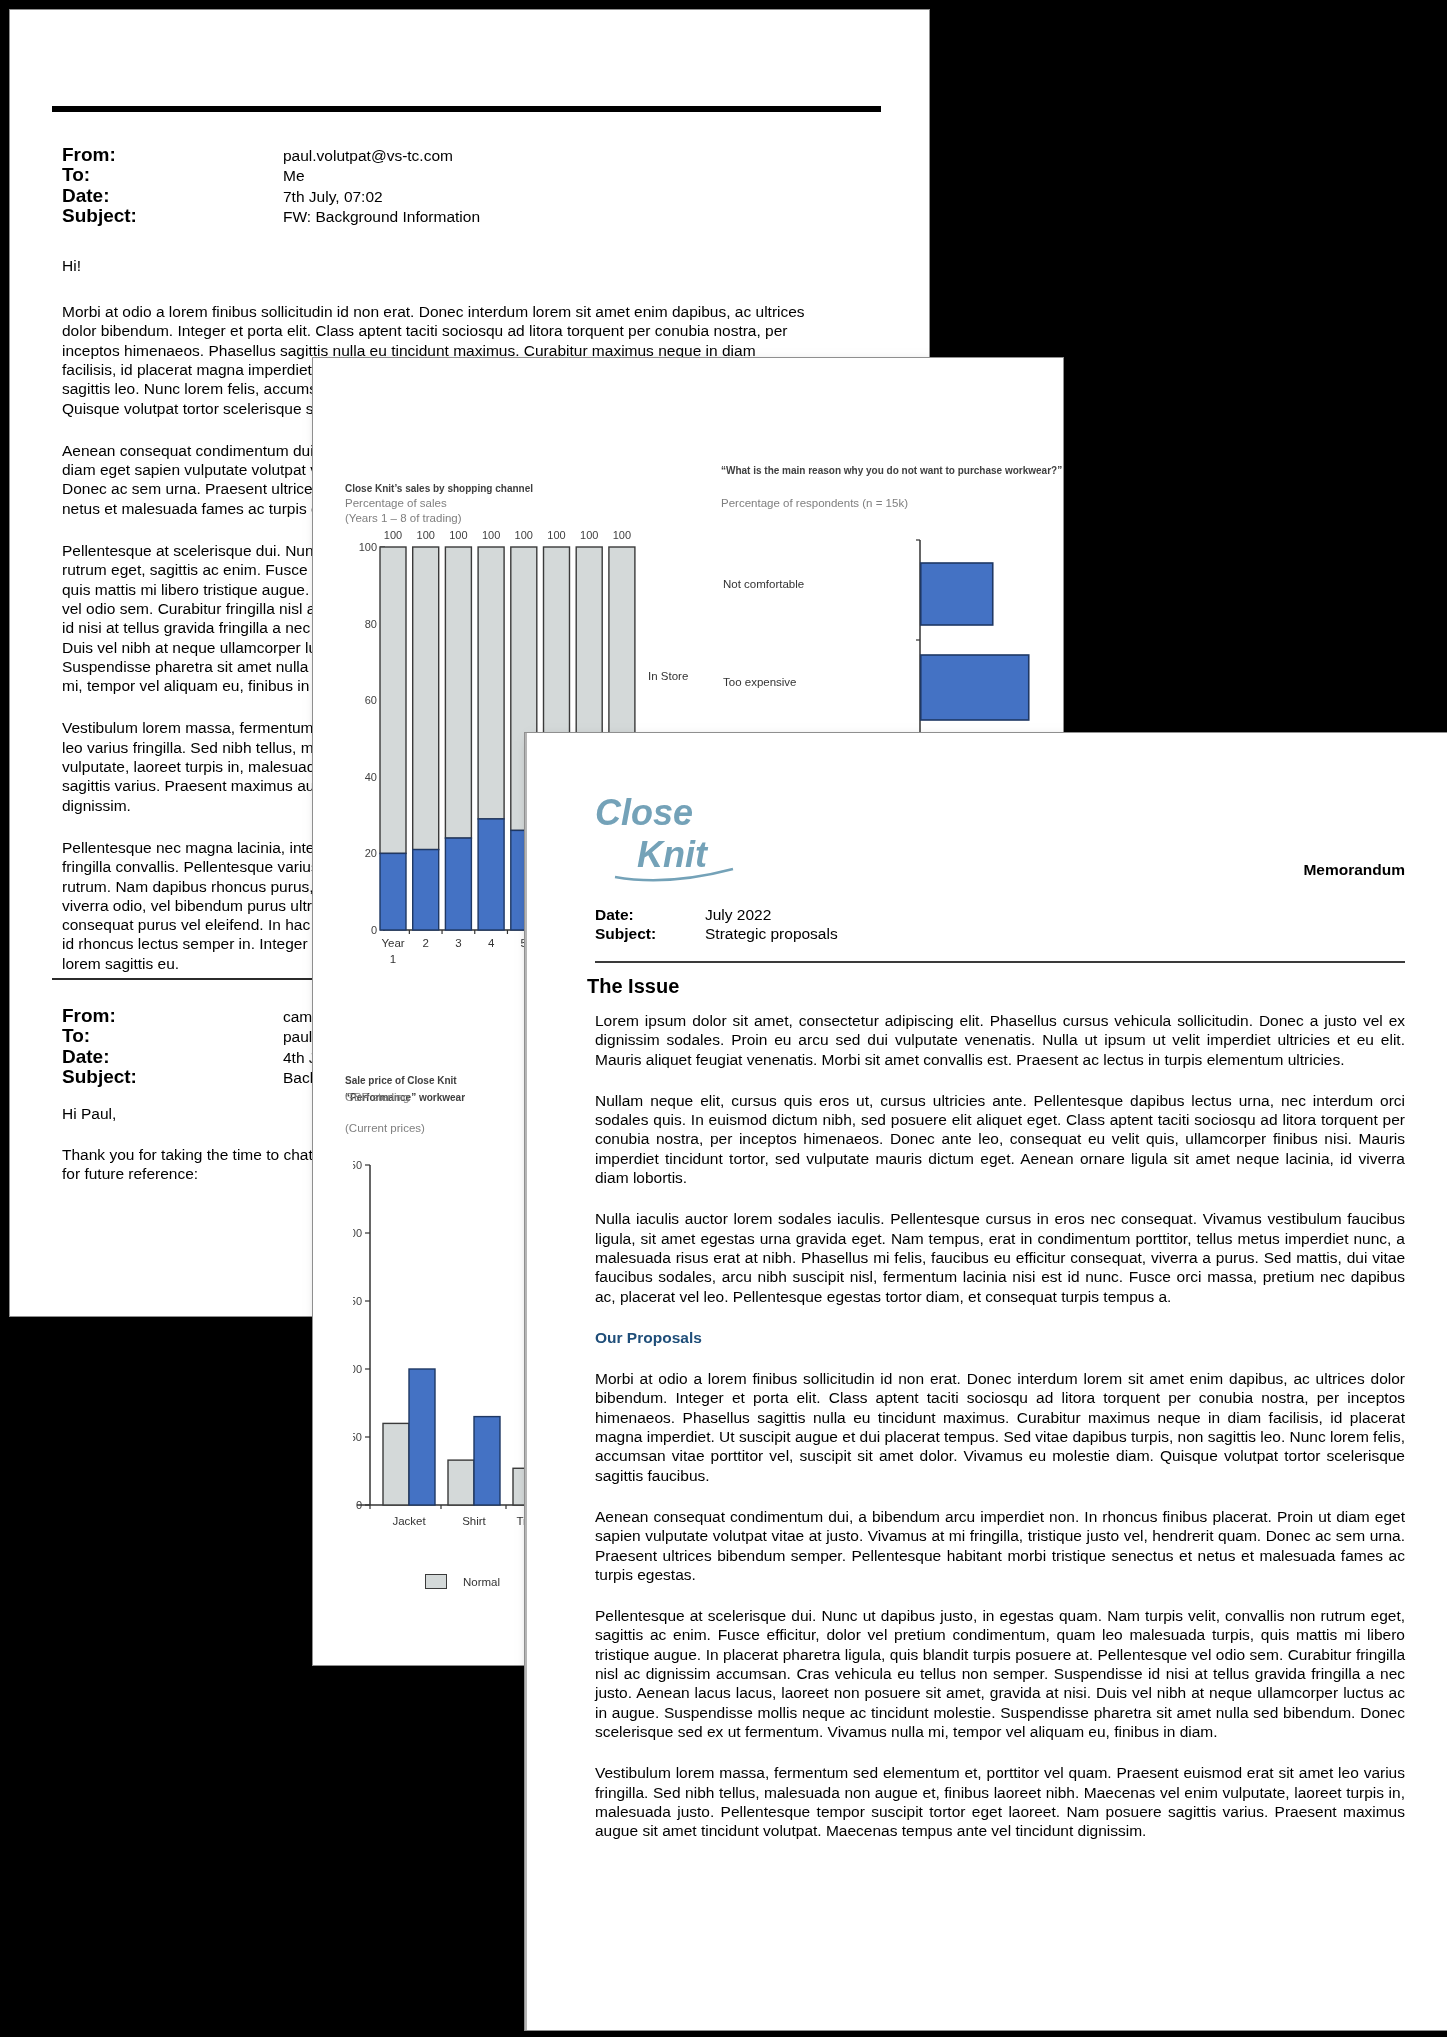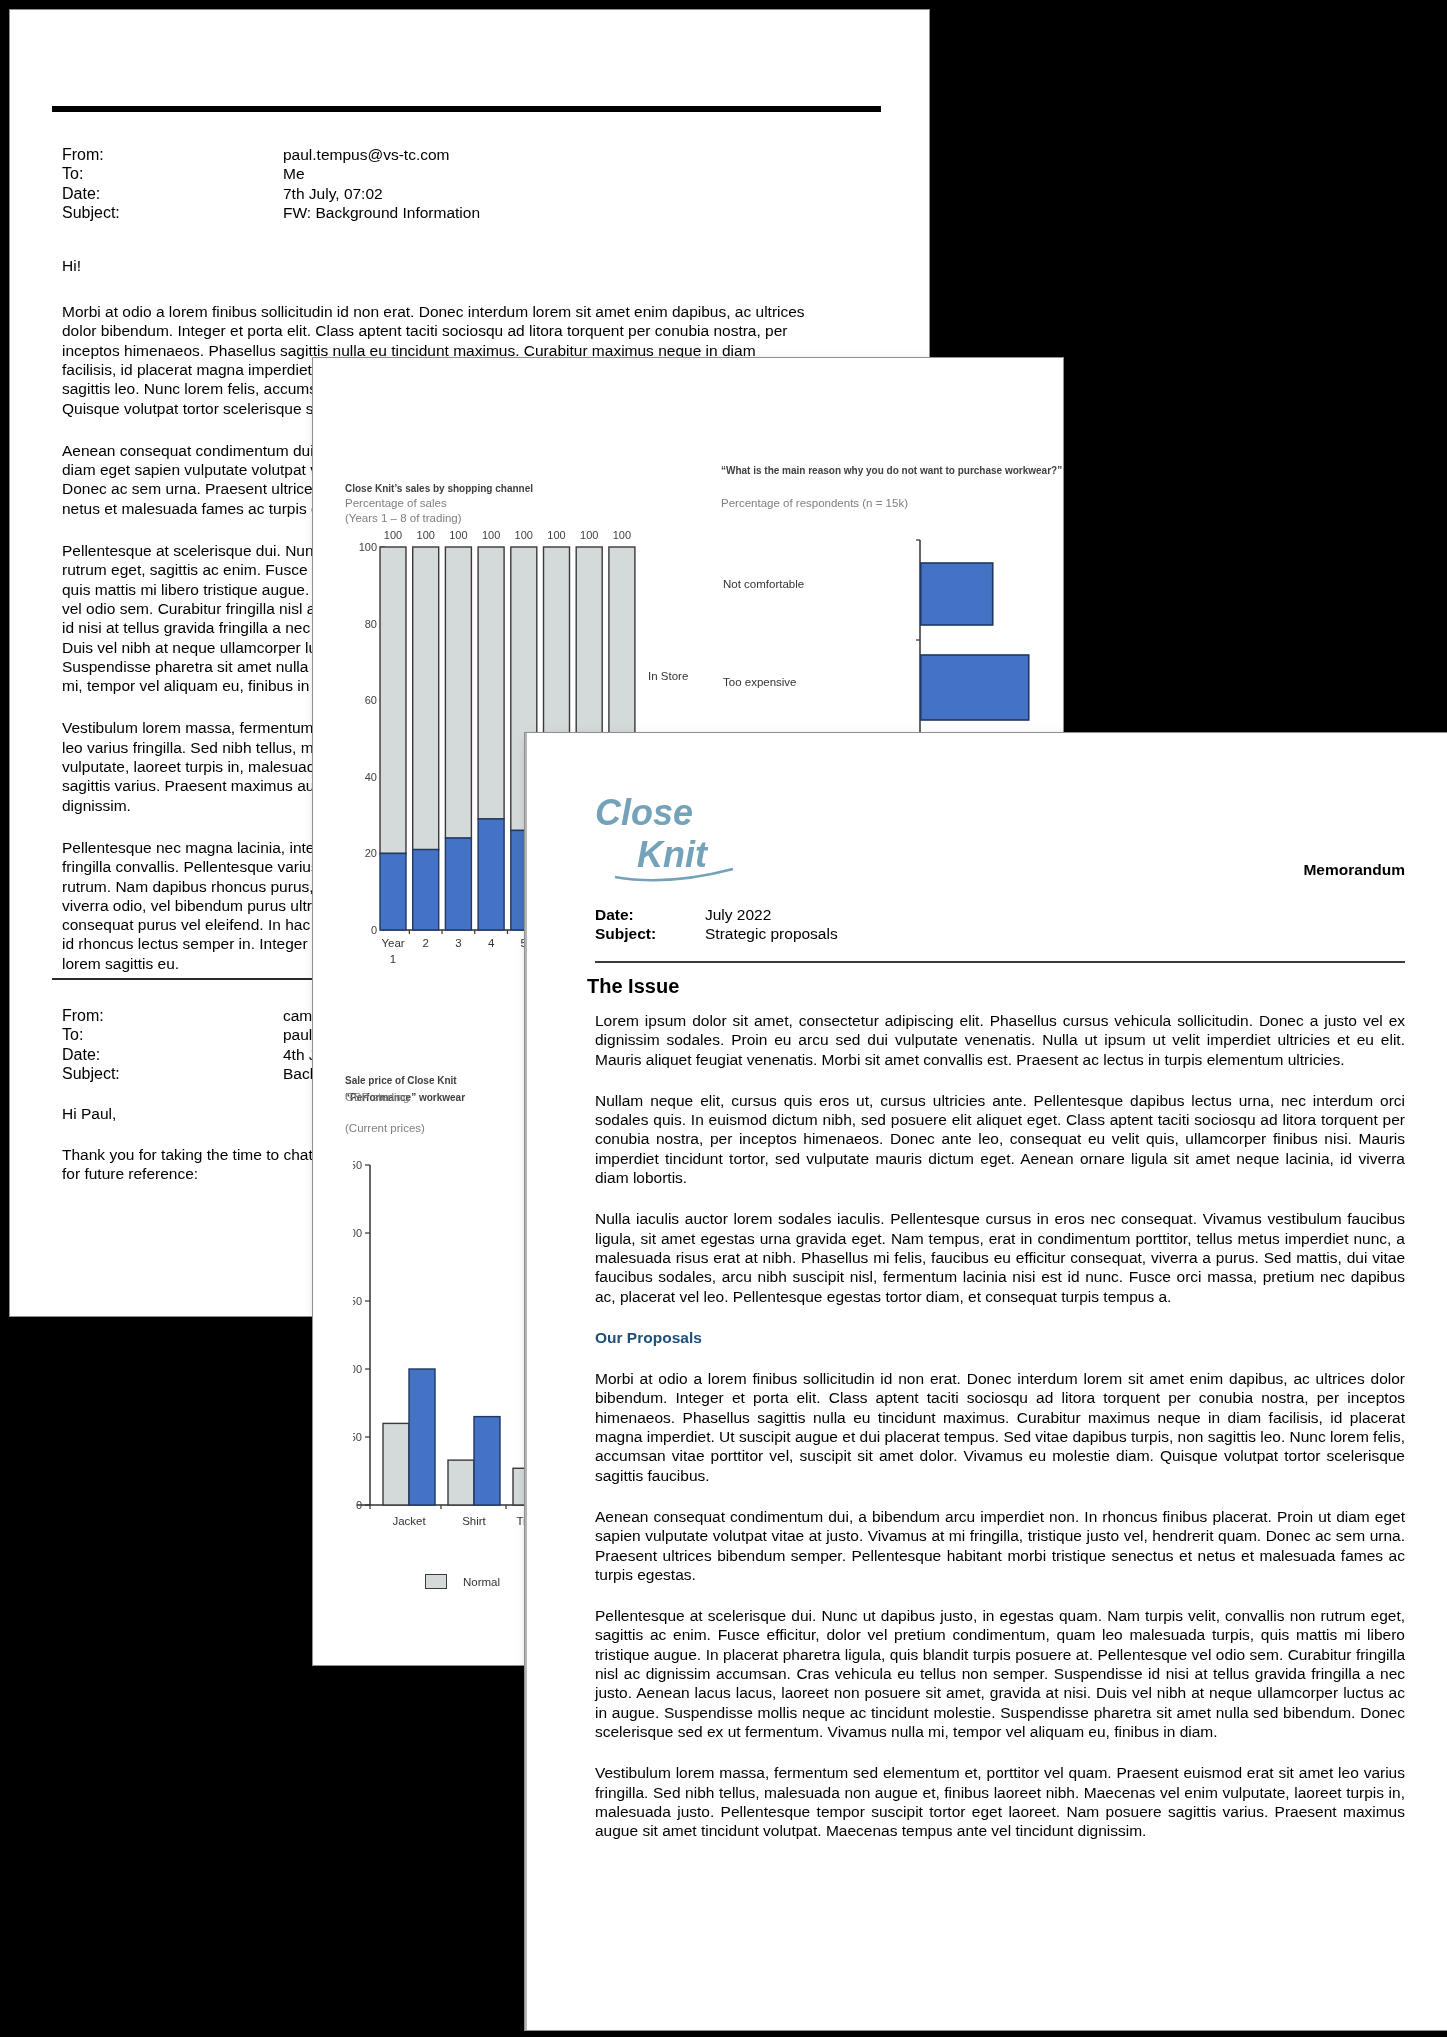--- a/index.html
+++ b/index.html
@@ -4,21 +4,21 @@
 <style>
   html,body{margin:0;padding:0;background:#000;}
   #canvas{position:relative;width:1447px;height:2037px;background:#000;overflow:hidden;
           font-family:"Liberation Sans","DejaVu Sans",sans-serif;color:#000;}
   .page{position:absolute;background:#fff;box-shadow:0 0 0 1px #8f8f8f,7px 8px 12px rgba(0,0,0,.55);}
   #page1{left:10px;top:10px;width:919px;height:1306px;z-index:1;}
   #page2{left:313px;top:358px;width:750px;height:1307px;z-index:2;}
   #page3{left:525px;top:733px;width:930px;height:1297px;z-index:3;border-left:2px solid #b5b5b5;}
   .abs{position:absolute;}
   .line{position:absolute;white-space:pre;font-size:15.5px;line-height:19.3px;}
-  .hlabel{font-weight:normal;font-size:16px;}
+  .hlabel{font-weight:bold;font-size:19px;}
   .hvalue{font-size:15.5px;white-space:pre;}
   .rule-thick{position:absolute;background:#000;height:6px;}
   .rule-thin{position:absolute;background:#2b2b2b;height:2px;}
   .chart-title{position:absolute;font-weight:bold;font-size:10px;color:#404040;line-height:25px;}
   .chart-sub{position:absolute;font-size:11.5px;color:#7F7F7F;line-height:15px;}
   .dash-title{position:absolute;left:0;top:30px;width:100%;text-align:center;font-weight:bold;font-size:17px;color:#000;}
   .cat-label{position:absolute;font-size:11.5px;color:#333;}
   .legend-row{position:absolute;display:flex;align-items:center;gap:16px;font-size:11.5px;color:#333;}
   .legend-box{width:20px;height:13px;border:1.5px solid #3a3a3a;display:inline-block;}
   .memo-body{position:absolute;text-align:justify;font-size:15.5px;line-height:19.3px;}
@@ -31,21 +31,21 @@
 </style>
 </head>
 <body>
 
 <div id="canvas">
 
   <div class="page" id="page1">
     <div class="rule-thick" style="left:42px;top:96px;width:829px;"></div>
 
     <div class="abs" style="left:52px;top:135px;">
-      <div style="line-height:19.3px;"><span class="hlabel" style="display:inline-block;width:221px;">From:</span><span class="hvalue">paul.tempus@vs-tc.com</span></div>
+      <div style="line-height:19.3px;"><span class="hlabel" style="display:inline-block;width:221px;">From:</span><span class="hvalue">paul.volutpat@vs-tc.com</span></div>
       <div style="line-height:19.3px;"><span class="hlabel" style="display:inline-block;width:221px;">To:</span><span class="hvalue">Me</span></div>
       <div style="line-height:19.3px;"><span class="hlabel" style="display:inline-block;width:221px;">Date:</span><span class="hvalue">7th July, 07:02</span></div>
       <div style="line-height:19.3px;"><span class="hlabel" style="display:inline-block;width:221px;">Subject:</span><span class="hvalue">FW: Background Information</span></div>
     </div>
 
     <div class="line" style="left:52px;top:246px;">Hi!</div>
 
     <div id="email-body-lines">
         <div class="line" style="left: 52px; top: 292px;">Morbi at odio a lorem finibus sollicitudin id non erat. Donec interdum lorem sit amet enim dapibus, ac ultrices</div>
         <div class="line" style="left: 52px; top: 311.3px;">dolor bibendum. Integer et porta elit. Class aptent taciti sociosqu ad litora torquent per conubia nostra, per</div>

